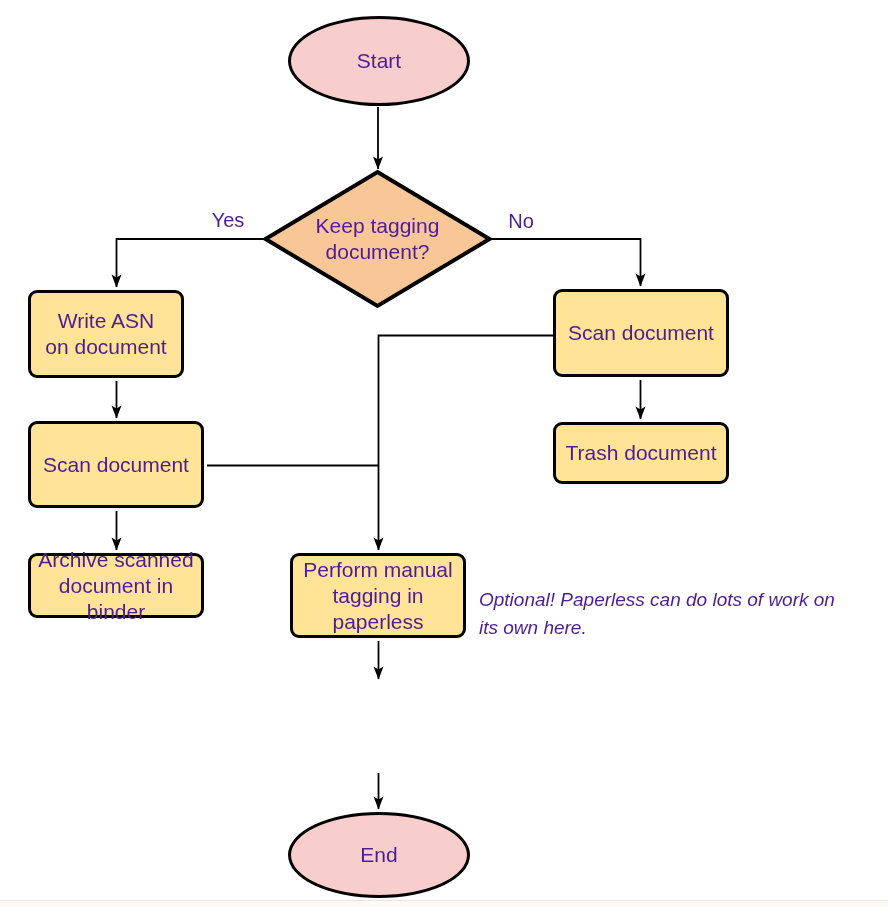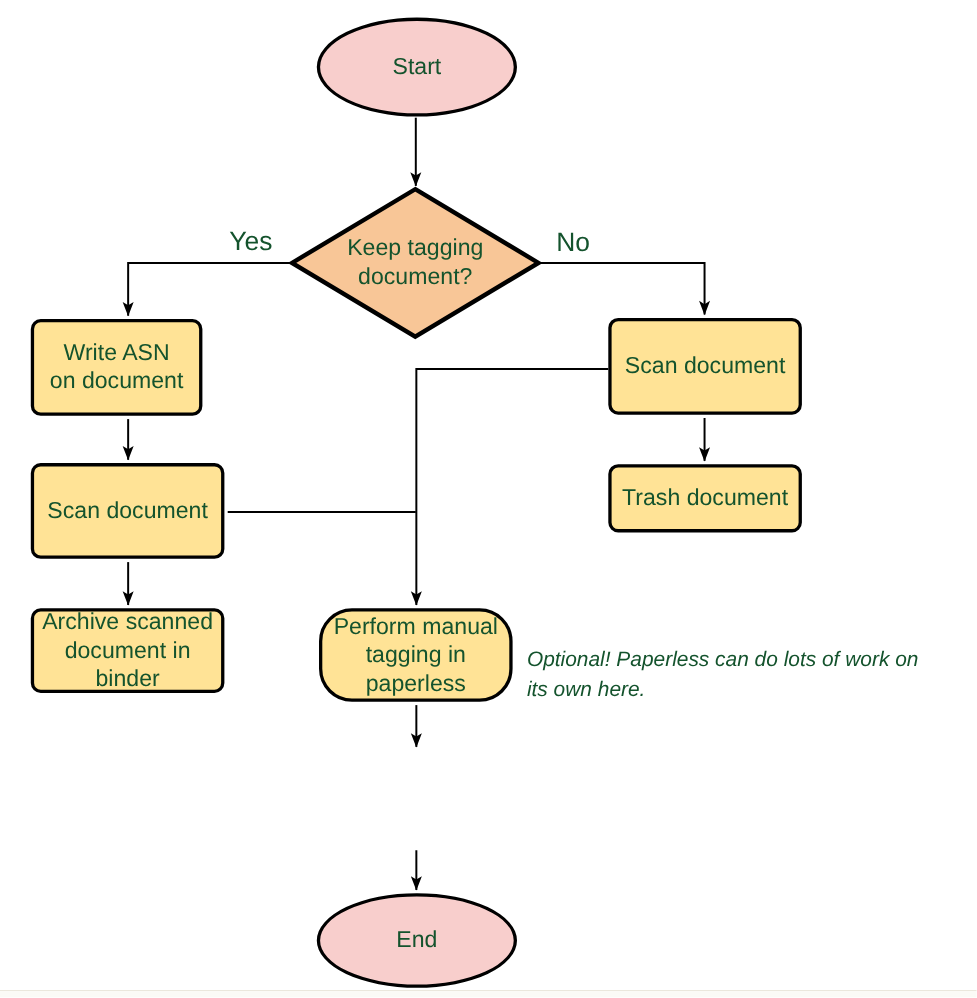--- a/index.html
+++ b/index.html
@@ -2,21 +2,21 @@
 <html style="--terminal-fill: #f8cecc; --decision-fill: #f8c697; --process-fill: #ffe396; --stroke: #000000; --background: #ffffff;"><head>
 <meta charset="utf-8">
 <style>
   html, body { margin: 0; padding: 0; background: #ffffff; }
   #canvas {
     position: relative;
     width: 888px;
     height: 907px;
     background: #ffffff;
     font-family: "Liberation Sans", sans-serif;
-    color: #14532d;
+    color: #4c1d95;
     overflow: hidden;
   }
   svg.edges { position: absolute; left: 0; top: 0; z-index: 1; }
   .decision-shape {
     fill: var(--decision-fill, #f8c697);
     stroke: #000000;
     stroke-width: 4;
   }
   .edge-path { stroke: #000000; stroke-width: 1.8; fill: none; }
   .node {
@@ -45,21 +45,21 @@
     position: absolute;
     z-index: 2;
     text-align: center;
     white-space: pre-line;
     font-size: 21px;
     line-height: 26px;
   }
   .edge-label {
     position: absolute;
     z-index: 2;
-    font-size: 24px;
+    font-size: 20px;
     line-height: 22px;
     text-align: center;
   }
   .note {
     position: absolute;
     z-index: 2;
     font-style: italic;
     font-size: 19px;
     line-height: 28px;
     white-space: pre-line;
@@ -115,34 +115,34 @@
   <div class="edge-label" style="left:200px; top:209px; width:56px;">Yes</div>
   <div class="edge-label" style="left:498px; top:210px; width:46px;">No</div>
 
   <div class="node process" style="left:28px; top:290px; width:156px; height:88px;">
     <span>Write ASN
 on document</span>
   </div>
   <div class="node process" style="left:28px; top:421px; width:176px; height:87px;">
     <span>Scan document</span>
   </div>
-  <div class="node process" style="left:28px; top:553px; width:176px; height:77px;">
+  <div class="node process" style="left:28px; top:553px; width:176px; height:65px;">
     <span>Archive scanned
 document in
 binder</span>
   </div>
 
   <div class="node process" style="left:553px; top:289px; width:176px; height:88px;">
     <span>Scan document</span>
   </div>
   <div class="node process" style="left:553px; top:422px; width:176px; height:62px;">
     <span>Trash document</span>
   </div>
 
-  <div class="node process" style="left:290px; top:553px; width:176px; height:85px;border-radius:30px;">
+  <div class="node process" style="left:290px; top:553px; width:176px; height:85px;">
     <span>Perform manual
 tagging in
 paperless</span>
   </div>
 
   <div class="note" style="left:479px; top:586px; width:404px;">Optional! Paperless can do lots of work on
 its own here.</div>
 
   <div class="node terminal" style="left:288px; top:812px; width:182px; height:86px;">
     <span>End</span>

